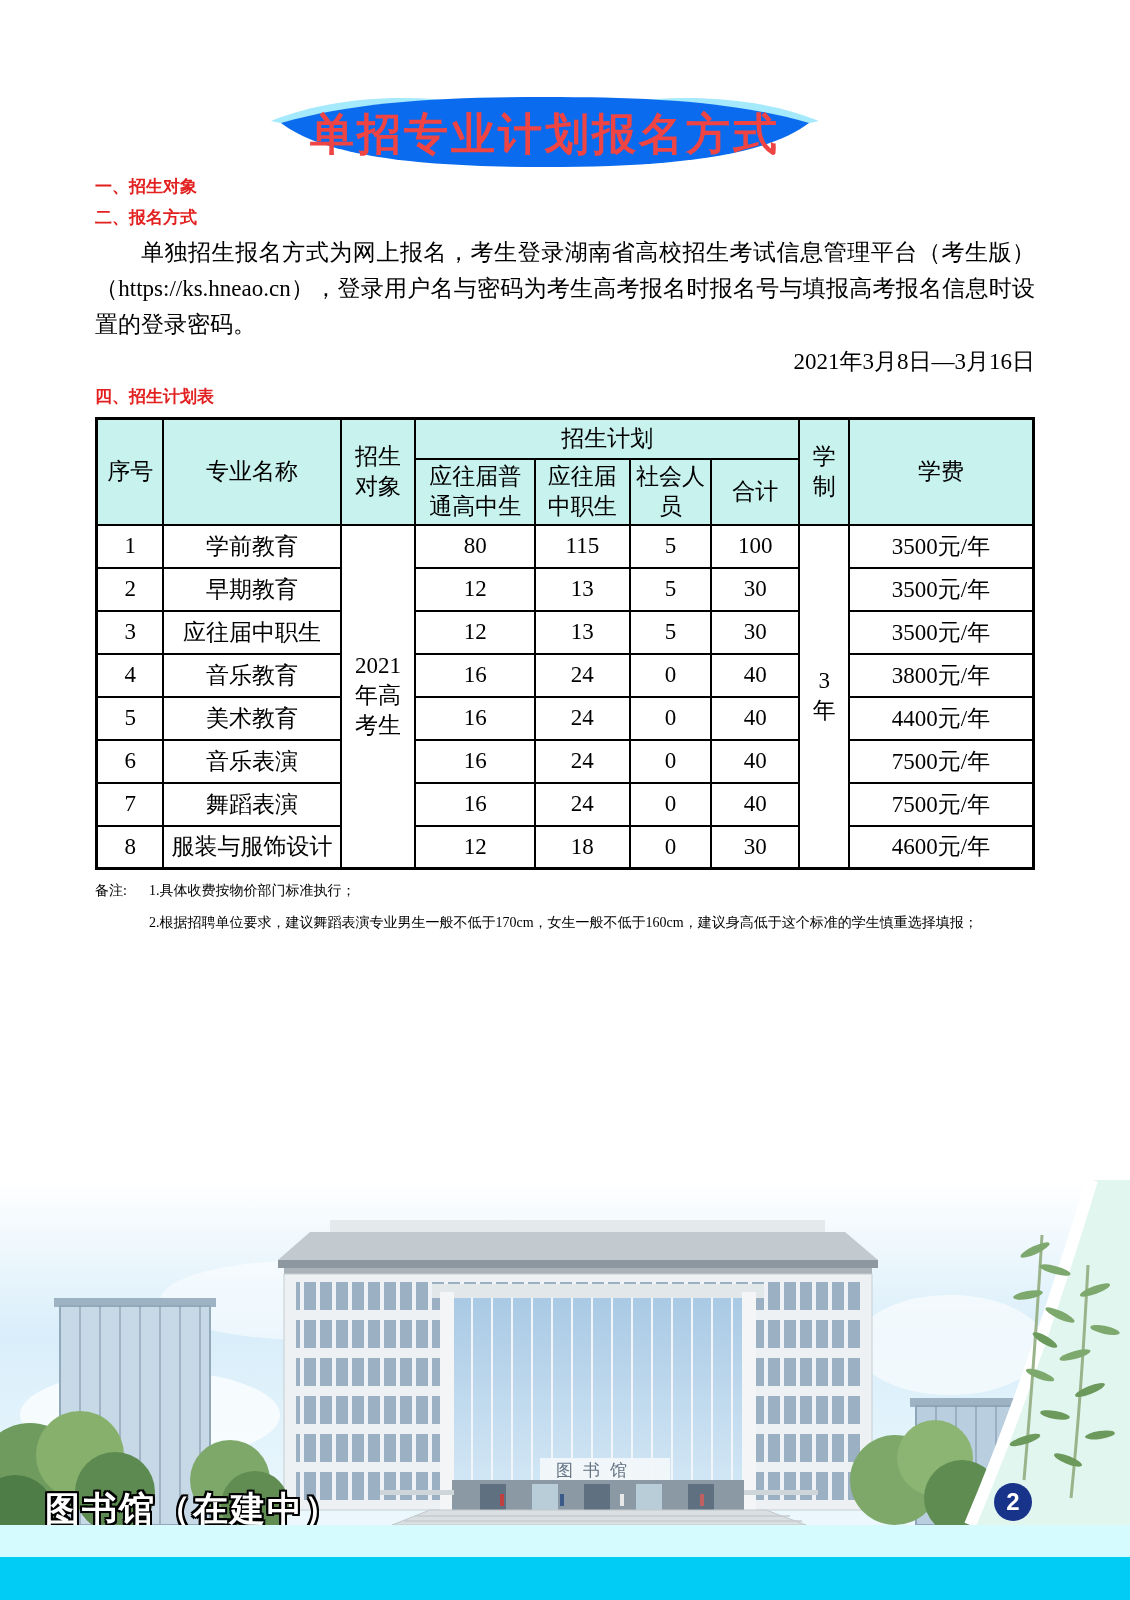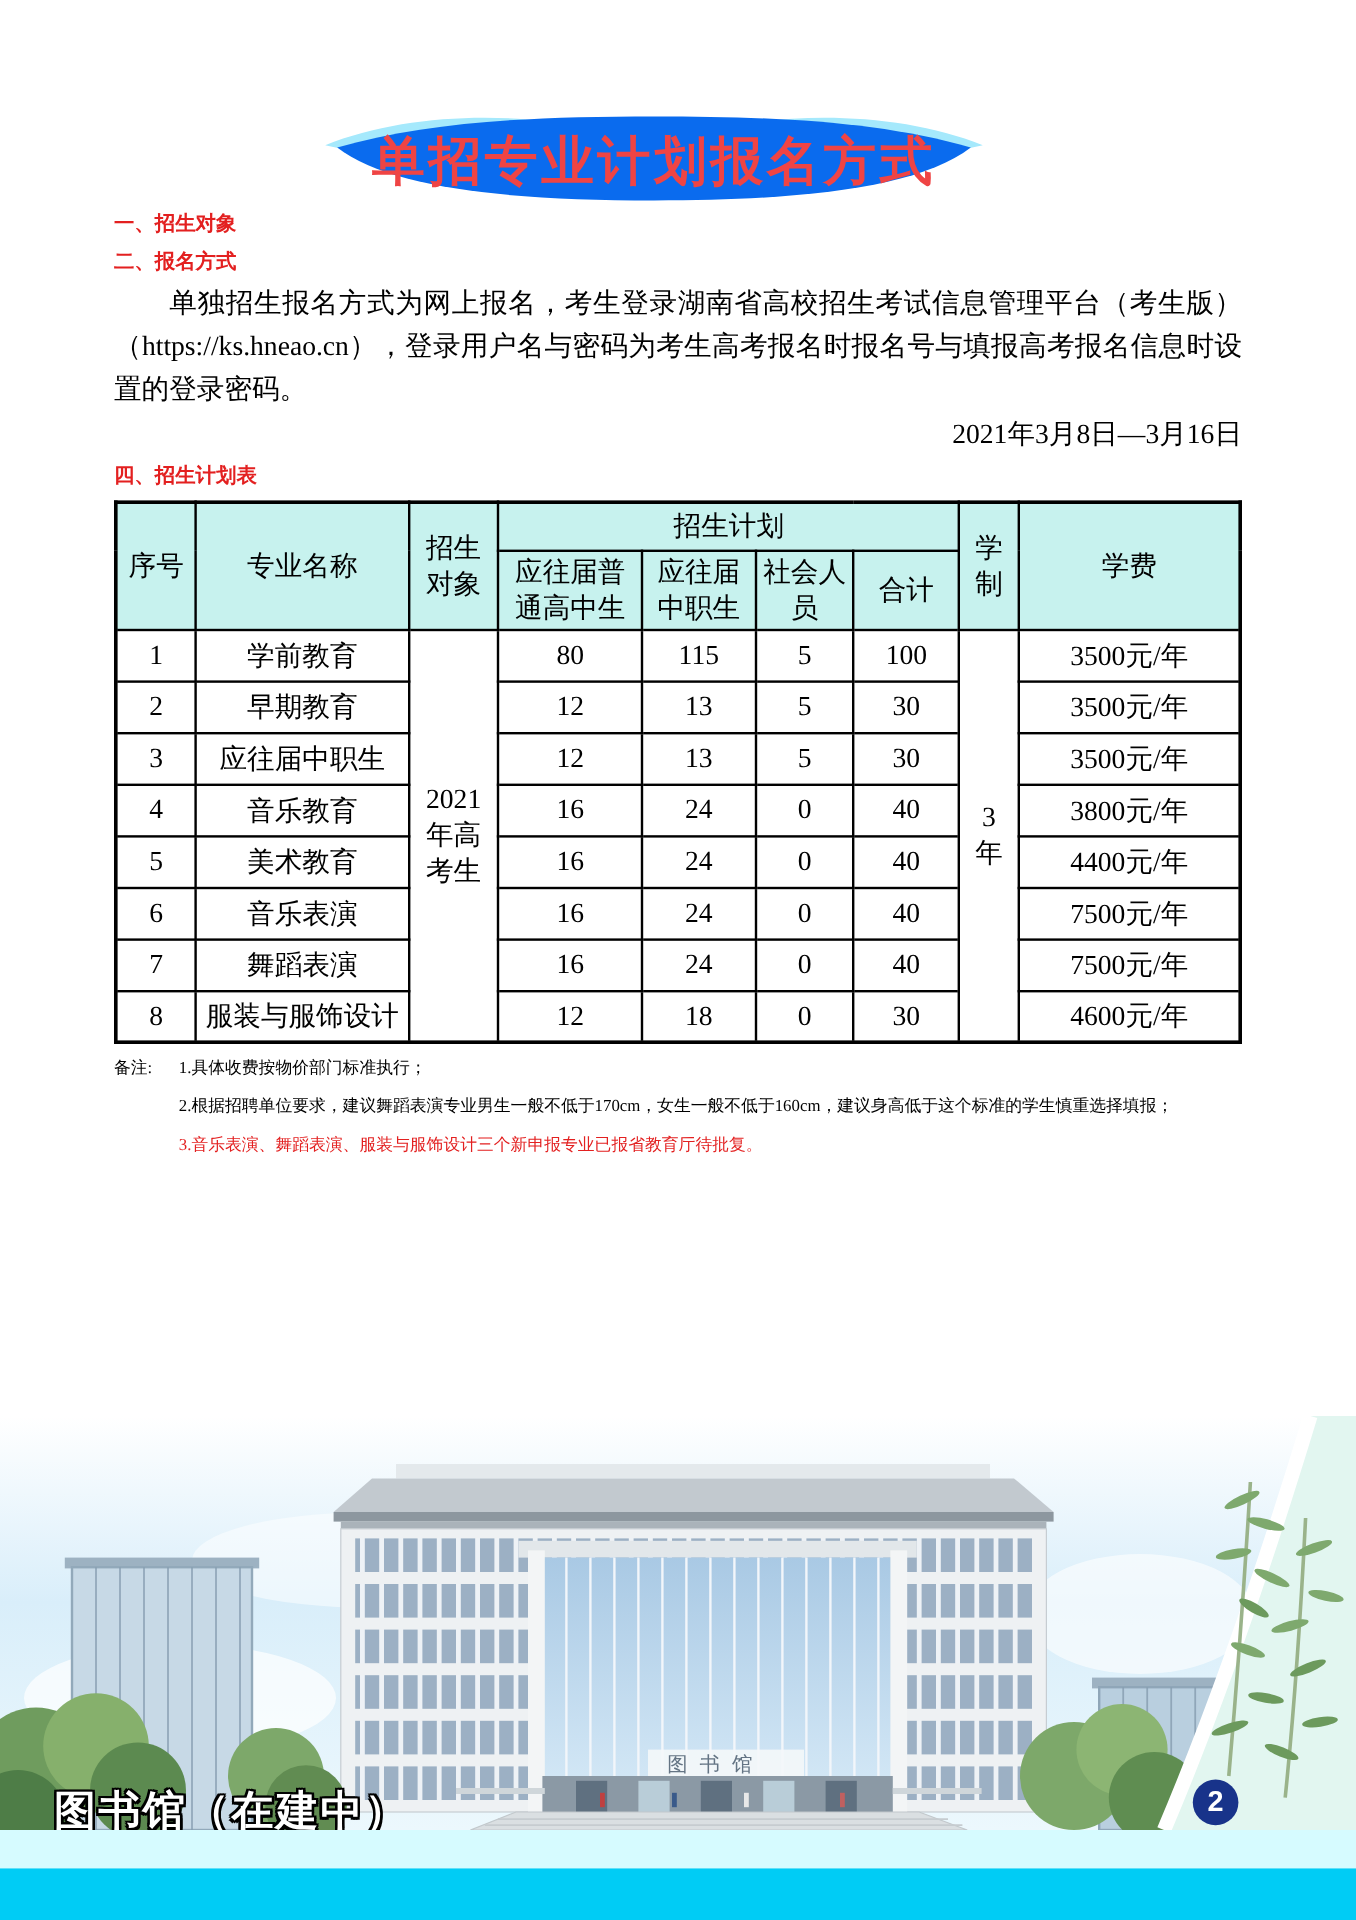--- a/index.html
+++ b/index.html
@@ -194,21 +194,20 @@
           <td>4600元/年</td>
         </tr>
       </tbody>
     </table>
 
     <div class="notes">
       <div class="notes-label">备注:</div>
       <div class="note-items">
         <div class="note-item">1.具体收费按物价部门标准执行；</div>
         <div class="note-item">2.根据招聘单位要求，建议舞蹈表演专业男生一般不低于170cm，女生一般不低于160cm，建议身高低于这个标准的学生慎重选择填报；</div>
-        <div class="note-item red">3.音乐表演、舞蹈表演、服装与服饰设计三个新申报专业已报省教育厅待批复。</div>
       </div>
     </div>
   </div>
 
   <div class="photo">
     <svg viewBox="0 0 1130 345" width="1130" height="345">
       <defs>
         <linearGradient id="skyGrad" x1="0" y1="0" x2="0" y2="1">
           <stop offset="0" stop-color="#ffffff"></stop>
           <stop offset="0.45" stop-color="#d9eefa"></stop>

